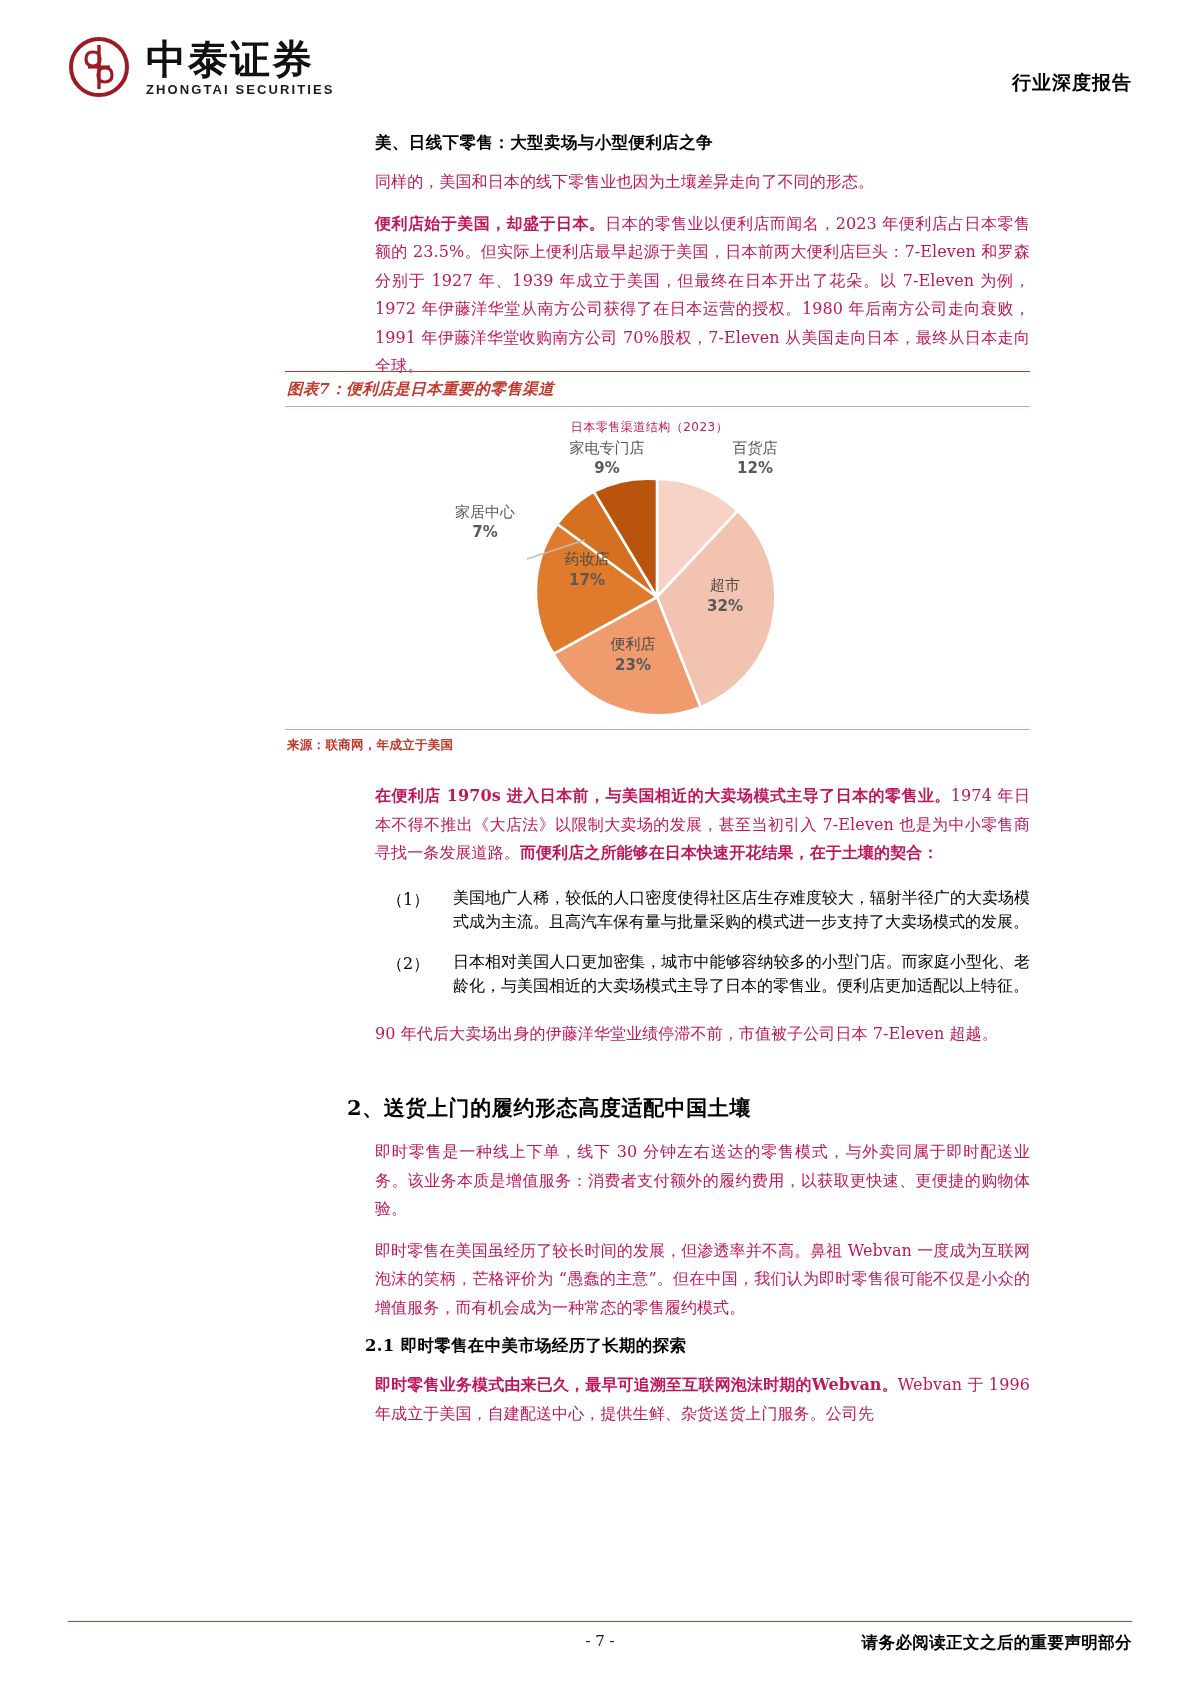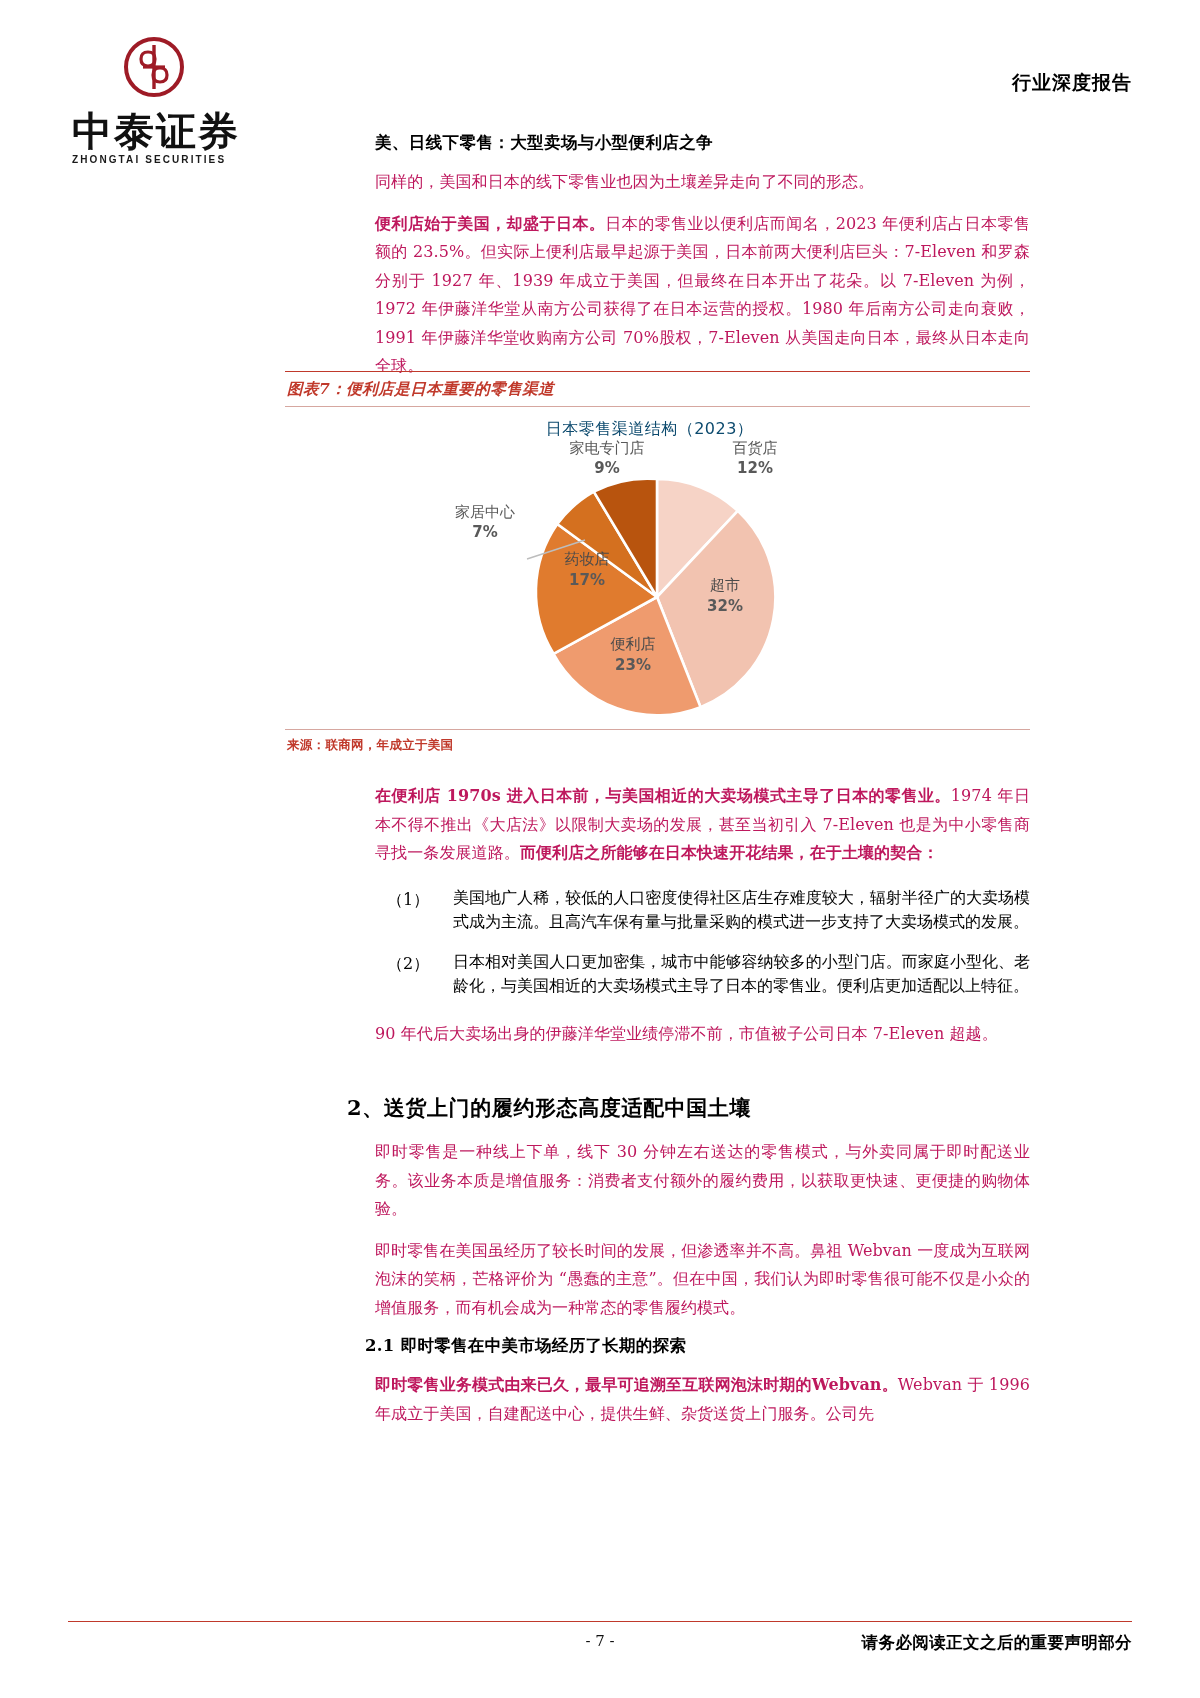--- a/index.html
+++ b/index.html
@@ -28,21 +28,20 @@
     right: 68px;
     height: 78px;
   }
   .logo-wrap {
     position: absolute;
     left: 0;
     top: 0;
     display: flex;
     align-items: center;
     gap: 12px;
-    flex-direction: column;
   }
   .logo-mark {
     width: 62px;
     height: 62px;
     position: relative;
   }
   .logo-text-block {
     display: flex;
     flex-direction: column;
     justify-content: center;
@@ -51,21 +50,21 @@
   .logo-cn {
     font-family: "Liberation Sans", sans-serif;
     font-size: 40px;
     font-weight: 700;
     letter-spacing: 2px;
     line-height: 1.05;
     color: #111;
   }
   .logo-en {
     font-family: "Liberation Sans", sans-serif;
-    font-size: 10px;
+    font-size: 13px;
     font-weight: 700;
     letter-spacing: 2.1px;
     color: #1a1a1a;
     margin-top: 2px;
   }
   .header-right {
     position: absolute;
     right: 0;
     top: 34px;
     font-family: "DejaVu Serif", serif;
@@ -139,22 +138,22 @@
     letter-spacing: 0.3px;
   }
 
   
   .chart-title {
     position: absolute;
     left: 0; right: 16px;
     top: 12px;
     text-align: center;
     font-family: "DejaVu Sans", sans-serif;
-    font-size: 16px;
-    color: #0c4a6e;
+    font-size: 12px;
+    color: #be185d;
     letter-spacing: 0.5px;
   }
   .pie-holder {
     position: absolute;
     left: 0; top: 0;
     width: 100%; height: 100%;
   }
   .pie-svg { display:block; }
   .slice-label {
     font-family: "DejaVu Sans", sans-serif;

